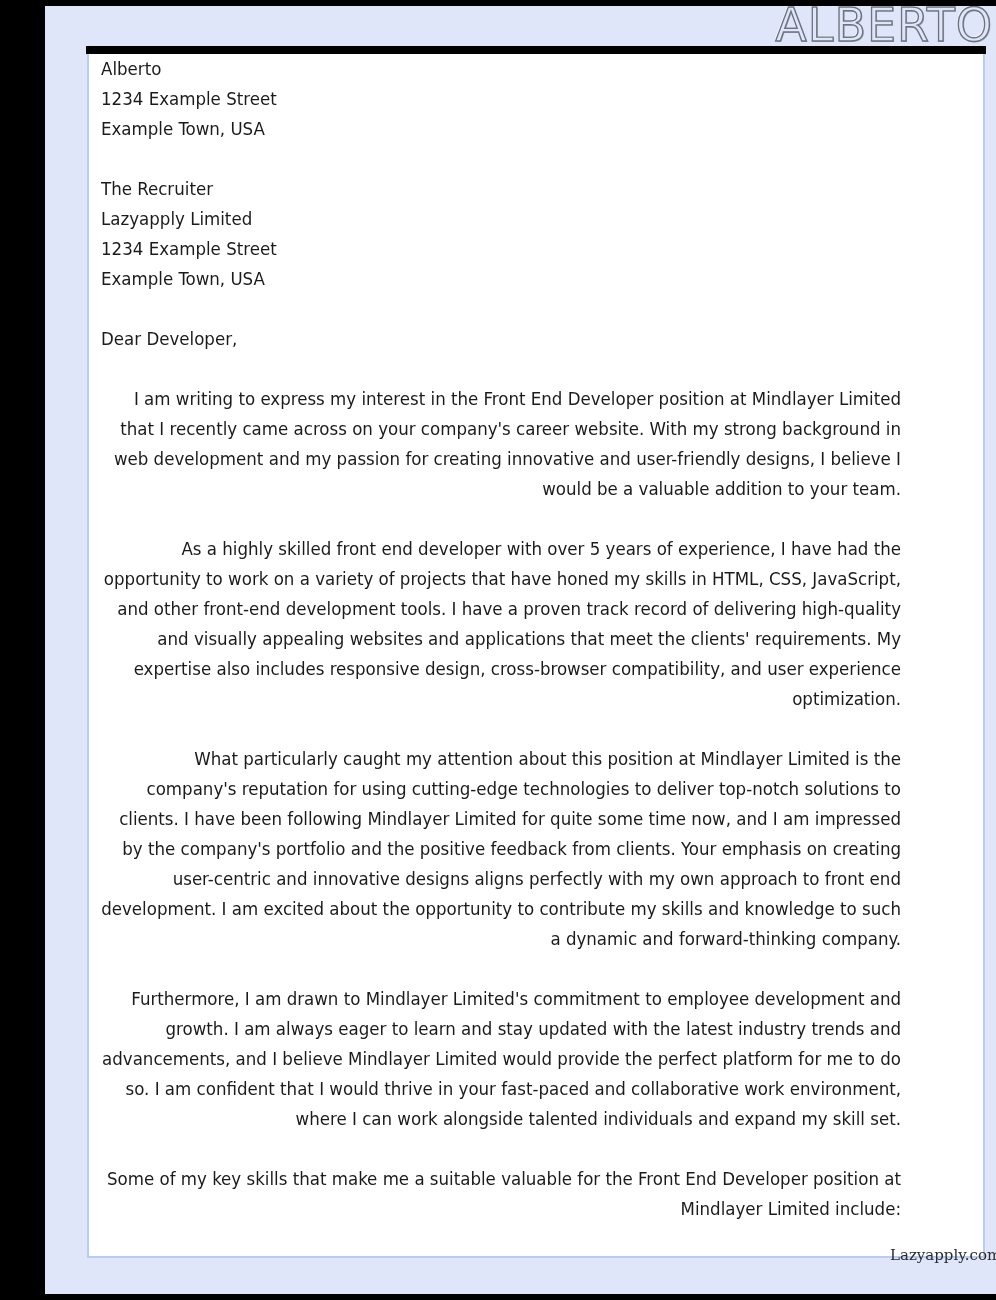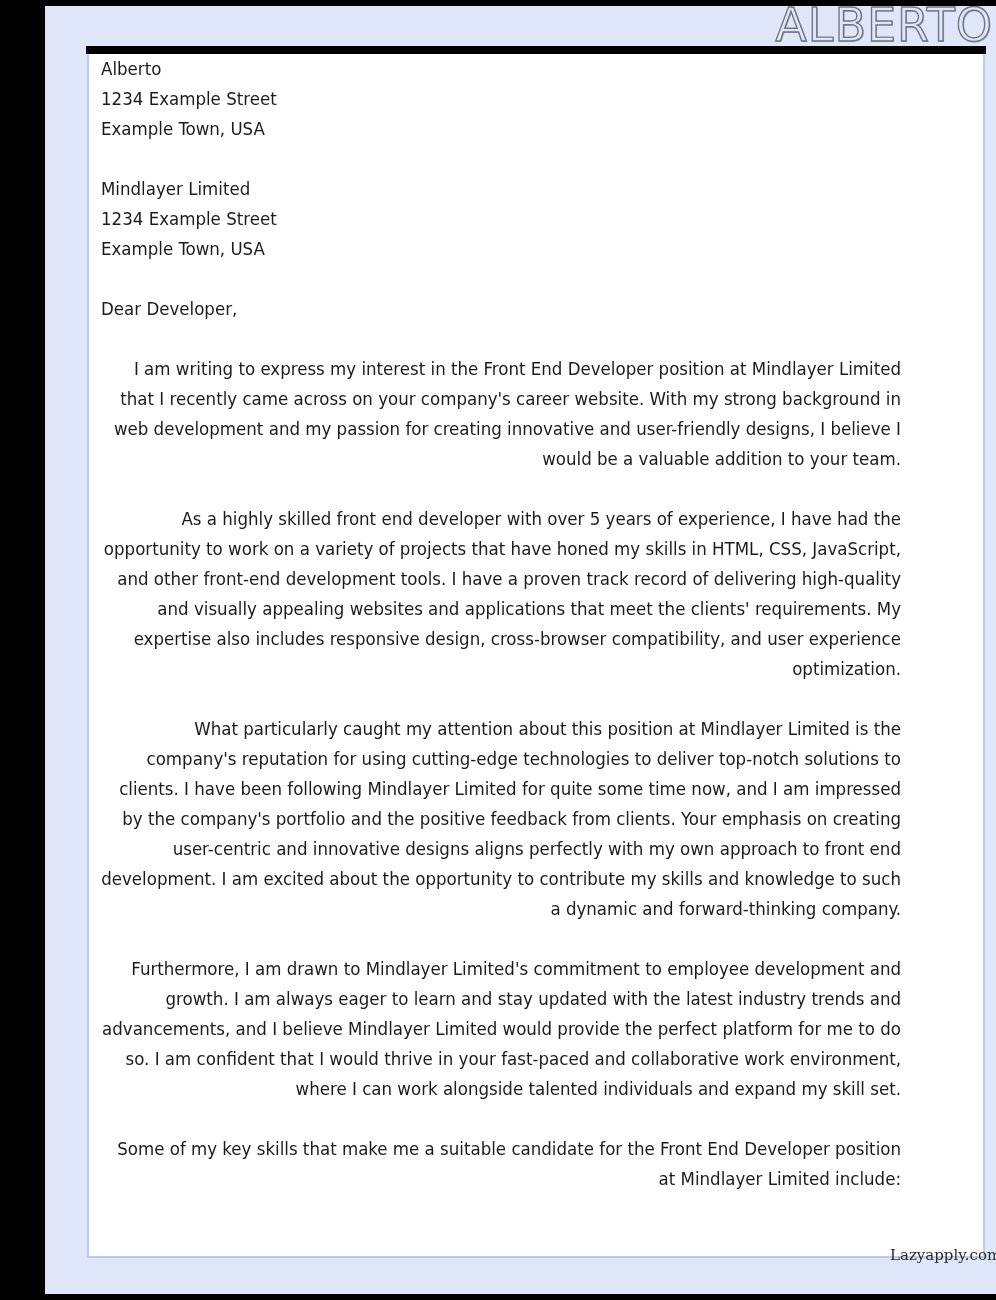--- a/index.html
+++ b/index.html
@@ -144,31 +144,32 @@
 
     <div id="letter">
 
       <div class="addr-block">
         <span class="addr-line">Alberto</span>
         <span class="addr-line">1234 Example Street</span>
         <span class="addr-line">Example Town, USA</span>
       </div>
 
       <div class="addr-block">
-        <span class="addr-line">Mindlayer Limited</span>
+        <span class="addr-line">The Recruiter</span>
+        <span class="addr-line">Lazyapply Limited</span>
         <span class="addr-line">1234 Example Street</span>
         <span class="addr-line">Example Town, USA</span>
       </div>
 
       <div class="salutation">Dear Developer,</div>
 
       <p class="para">I am writing to express my interest in the Front End Developer position at Mindlayer Limited that I recently came across on your company's career website. With my strong background in web development and my passion for creating innovative and user-friendly designs, I believe I would be a valuable addition to your team.</p>
       <p class="para">As a highly skilled front end developer with over 5 years of experience, I have had the opportunity to work on a variety of projects that have honed my skills in HTML, CSS, JavaScript, and other front-end development tools. I have a proven track record of delivering high-quality and visually appealing websites and applications that meet the clients' requirements. My expertise also includes responsive design, cross-browser compatibility, and user experience optimization.</p>
       <p class="para">What particularly caught my attention about this position at Mindlayer Limited is the company's reputation for using cutting-edge technologies to deliver top-notch solutions to clients. I have been following Mindlayer Limited for quite some time now, and I am impressed by the company's portfolio and the positive feedback from clients. Your emphasis on creating user-centric and innovative designs aligns perfectly with my own approach to front end development. I am excited about the opportunity to contribute my skills and knowledge to such a dynamic and forward-thinking company.</p>
       <p class="para">Furthermore, I am drawn to Mindlayer Limited's commitment to employee development and growth. I am always eager to learn and stay updated with the latest industry trends and advancements, and I believe Mindlayer Limited would provide the perfect platform for me to do so. I am confident that I would thrive in your fast-paced and collaborative work environment, where I can work alongside talented individuals and expand my skill set.</p>
-      <p class="para">Some of my key skills that make me a suitable candidate for the Front End Developer position at Mindlayer Limited include:</p>
+      <p class="para">Some of my key skills that make me a suitable valuable for the Front End Developer position at Mindlayer Limited include:</p>
 
     </div>
 
     <div id="watermark">Lazyapply.com</div>
 
   </div>
 </div>
 
 </body></html>

